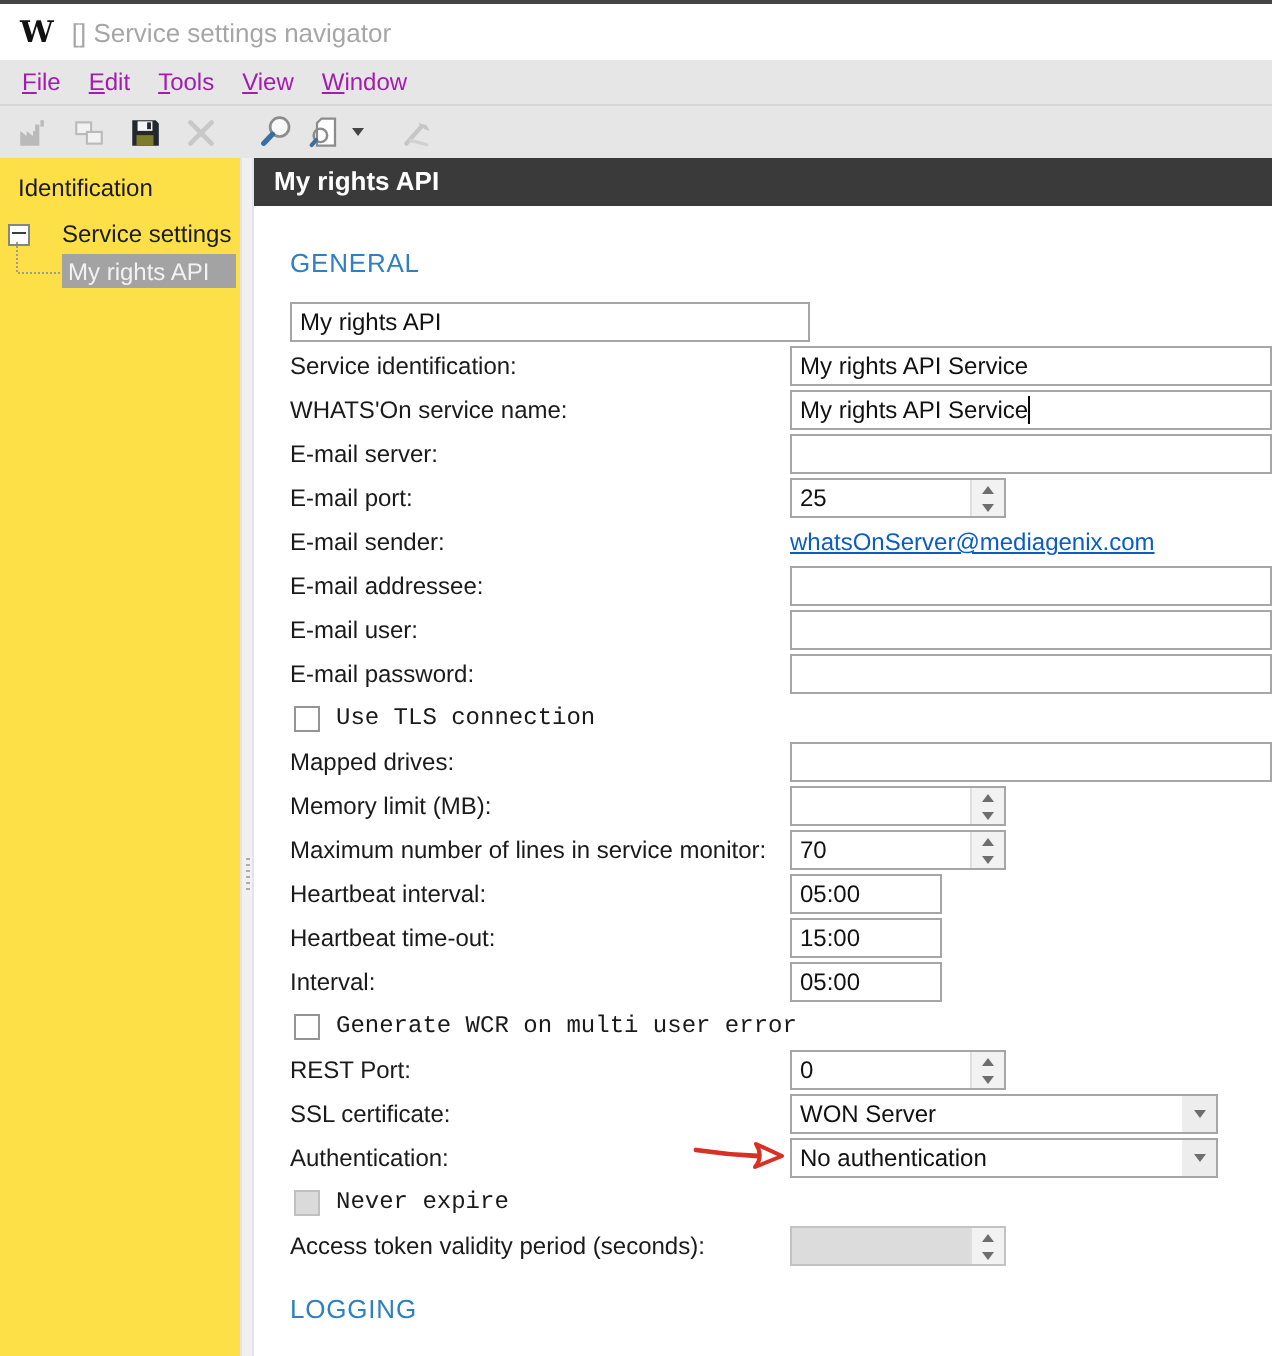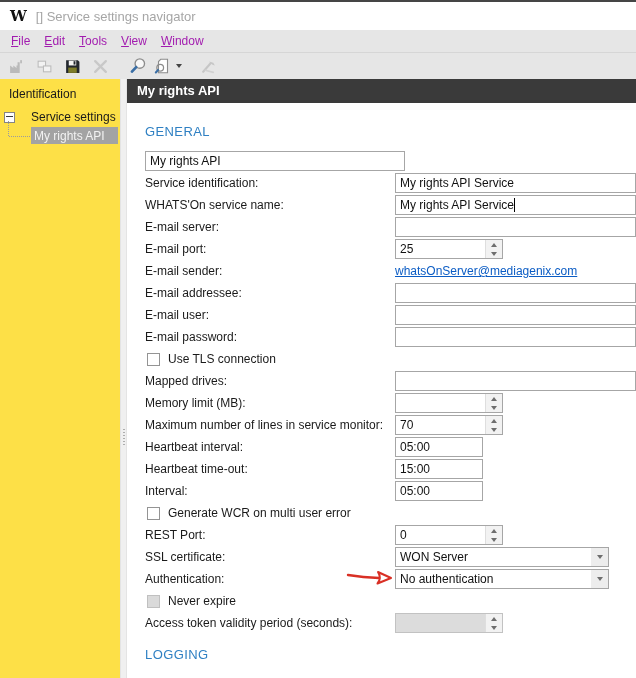--- a/index.html
+++ b/index.html
@@ -45,34 +45,34 @@
   .main{flex:1;background:#fff;overflow:hidden;}
   .main-header{height:24px;line-height:24px;background:var(--headerbg);color:#fff;font-weight:bold;font-size:13px;padding-left:10px;}
   .content{padding-left:18px;}
   .section-title{font-size:13px;color:var(--blue);letter-spacing:.4px;margin-top:21px;}
   .section-title.logging{margin-top:13px;}
   .form{margin-top:11px;}
   .form-row{height:22px;display:flex;align-items:center;}
   .f-label{width:250px;flex-shrink:0;font-size:12px;color:#1a1a1a;white-space:nowrap;}
   .ti{height:20px;box-sizing:border-box;border:1px solid #a6a6a6;background:#fff;display:flex;align-items:center;padding:0 4px;font-size:12px;color:#111;}
   .ti.full{width:260px;}
-  .ti.short{width:88px;}
+  .ti.short{width:76px;}
   .ti.spinw{width:108px;padding-right:0;}
   .ti.disabled{background:#dcdcdc;border-color:#c2c2c2;}
   .ti-text{white-space:nowrap;overflow:hidden;flex:1;}
   .caret{width:1px;height:14px;background:#000;flex-shrink:0;}
   .spin{width:16px;align-self:stretch;display:flex;flex-direction:column;background:#f2f2f2;border-left:1px solid #dedede;flex-shrink:0;}
   .sp{flex:1;display:flex;align-items:center;justify-content:center;}
   .tri-up{width:0;height:0;border-left:3px solid transparent;border-right:3px solid transparent;border-bottom:4px solid #6e6e6e;}
   .tri-dn{width:0;height:0;border-left:3px solid transparent;border-right:3px solid transparent;border-top:4px solid #6e6e6e;}
   .sel{width:214px;height:20px;box-sizing:border-box;border:1px solid #a6a6a6;background:#fff;display:flex;align-items:center;padding-left:4px;font-size:12px;color:#111;}
   .sel-text{flex:1;white-space:nowrap;overflow:hidden;}
   .sel-btn{width:17px;align-self:stretch;display:flex;align-items:center;justify-content:center;background:#ededed;}
   .link{font-size:12px;color:var(--link);text-decoration:underline;cursor:pointer;}
-  .cb-row{padding-left:2px;}
+  .cb-row{padding-left:2px;font-family:Liberation Mono, monospace;}
   .cb{width:13px;height:13px;box-sizing:border-box;border:1px solid #949494;background:#fff;flex-shrink:0;}
   .cb.disabled{background:#dadada;border-color:#c0c0c0;}
   .cb-label{margin-left:8px;font-size:12px;color:#1a1a1a;white-space:nowrap;}
   .annot{position:absolute;left:346px;top:568px;pointer-events:none;}
 </style>
 </head>
 <body>
 
 <div class="window">
   <div class="top-strip"></div>

